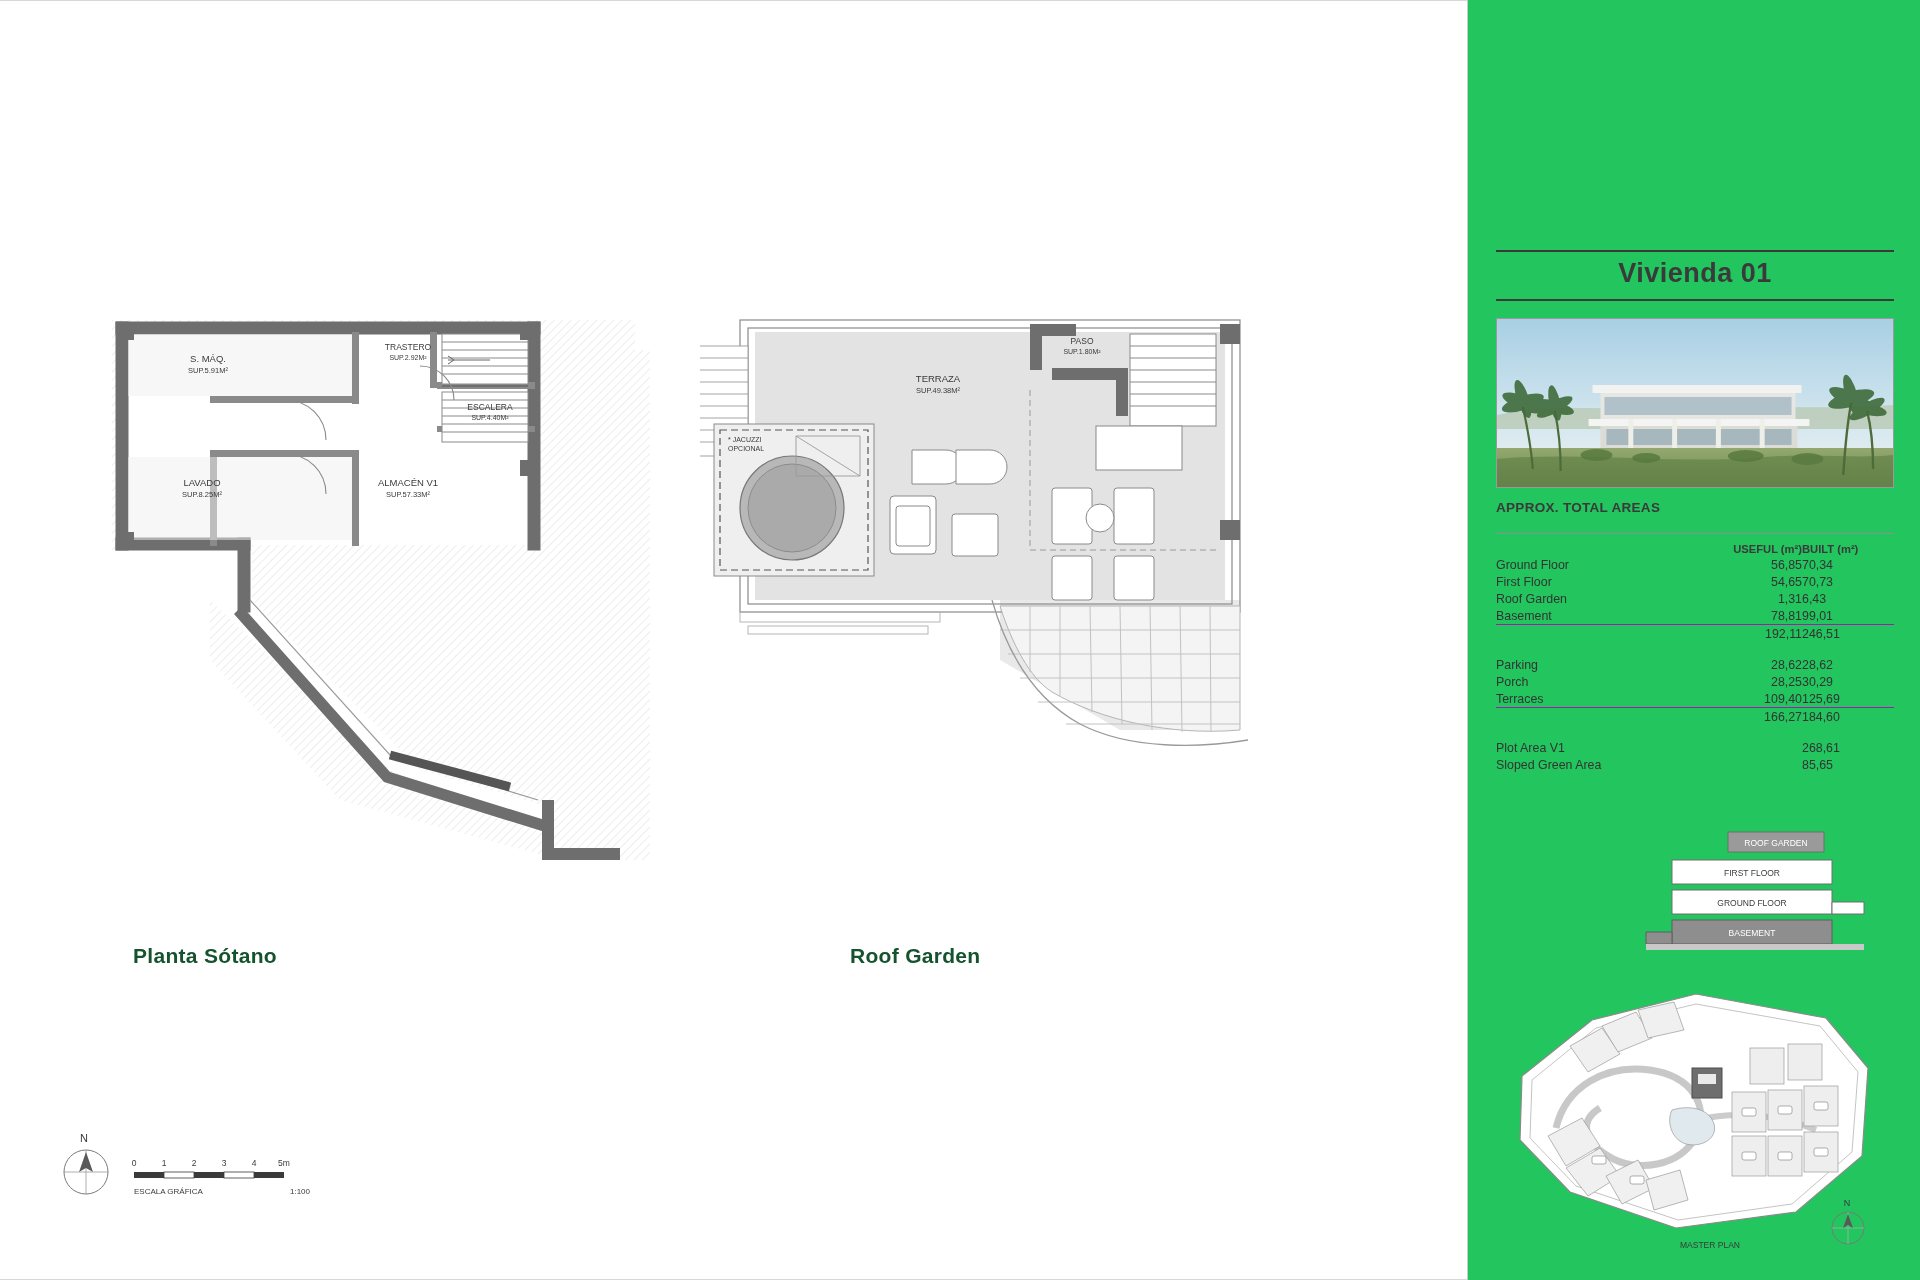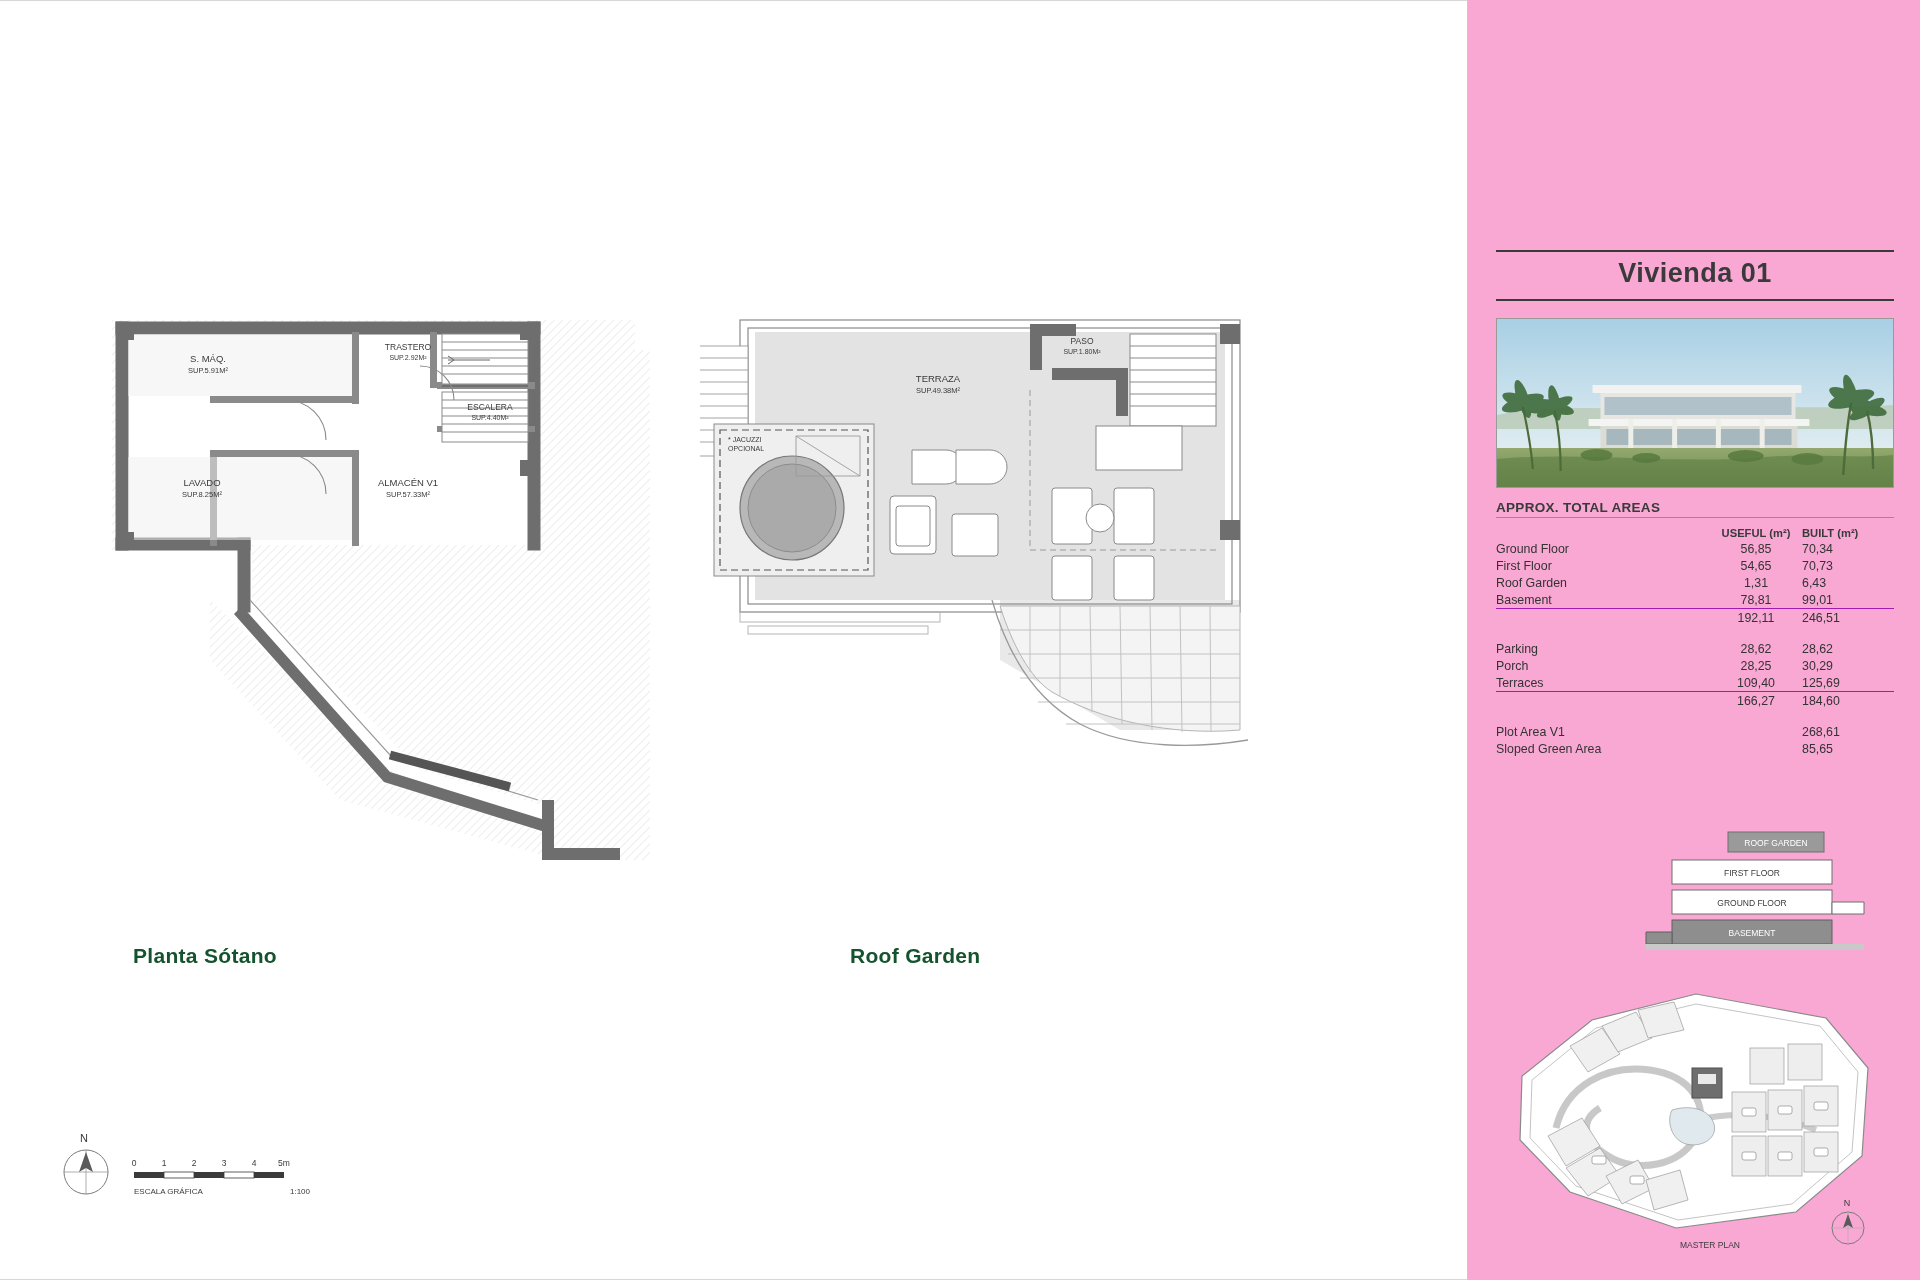--- a/index.html
+++ b/index.html
@@ -11,46 +11,46 @@
     position:relative;
   }
   .sheet{position:absolute;inset:0;background:#fff;}
   
   .sheet-edge-top{position:absolute;left:0;right:0;top:0;height:1px;background:#d8d8d8;}
   .sheet-edge-bottom{position:absolute;left:0;right:0;bottom:0;height:1px;background:#d8d8d8;}
 
   
   .right-panel{
     position:absolute;top:0;right:0;width:452px;height:1280px;
-    background:#f9a8d4;border-left:1px solid #c9c9c9;
+    background:#22c55e;border-left:1px solid #c9c9c9;
   }
   .panel-inner{position:absolute;left:28px;right:26px;top:0;bottom:0;}
 
   .title-block{position:absolute;top:250px;left:0;right:0;text-align:center;}
   .title-block .rule{height:2px;background:#3a3a3a;}
   .title-block h1{
     margin:0;padding:6px 0 10px;
     font-size:27px;font-weight:bold;color:#3a3a3a;letter-spacing:.5px;
   }
 
   .render-box{
     position:absolute;top:318px;left:0;right:0;height:168px;
     border:1px solid #9a9a9a;overflow:hidden;background:#cfe2ef;
   }
   .render-svg{display:block;width:100%;height:100%;}
 
   .areas{position:absolute;top:500px;left:0;right:0;}
   .areas .hdr{
     font-size:13.5px;font-weight:bold;color:#3a3a3a;letter-spacing:.3px;
-    padding-bottom:2px;border-bottom:1px solid #8f8f8f;margin-bottom:7px;
+    padding-bottom:18px;border-bottom:1px solid #8f8f8f;margin-bottom:7px;
   }
   table.area-tbl{width:100%;border-collapse:collapse;font-size:12.4px;color:#333;}
   table.area-tbl td{padding:1.5px 0;}
   table.area-tbl td.lbl{text-align:left;}
-  table.area-tbl td.num{text-align:center;width:92px;}
+  table.area-tbl td.num{text-align:right;width:92px;}
   table.area-tbl td.num2{text-align:left;width:92px;}
   .colhdr td{font-size:11.2px;font-weight:bold;color:#3a3a3a;text-align:right;padding-bottom:3px;}
   .subtotal td{border-top:1px solid #a21caf;padding-top:2px;}
   .gap-row td{height:11px;}
   .decreto{margin-top:16px;}
   .decreto .d-title{font-size:13px;font-weight:bold;color:#3a3a3a;}
   .decreto .d-unit{font-size:12.5px;font-weight:bold;color:#3a3a3a;text-align:right;}
   .decreto .d-row{display:flex;justify-content:space-between;font-size:12.4px;color:#333;margin-top:3px;}
 
   

